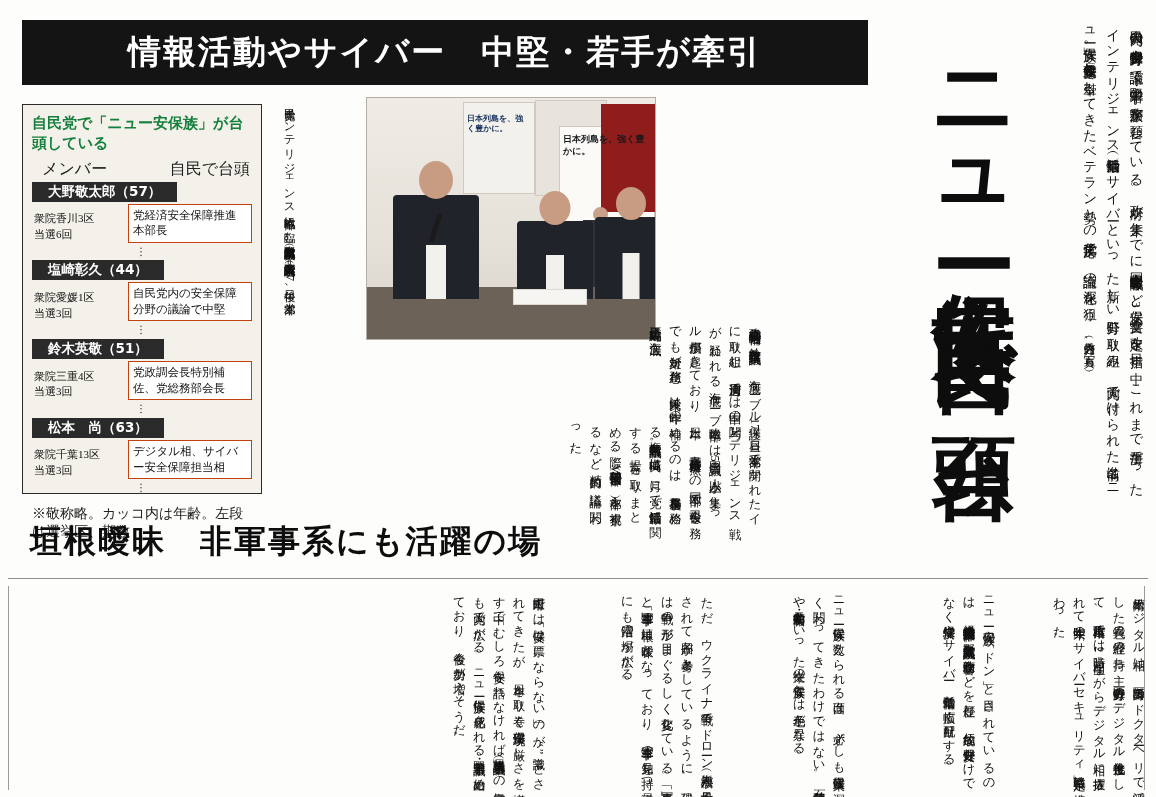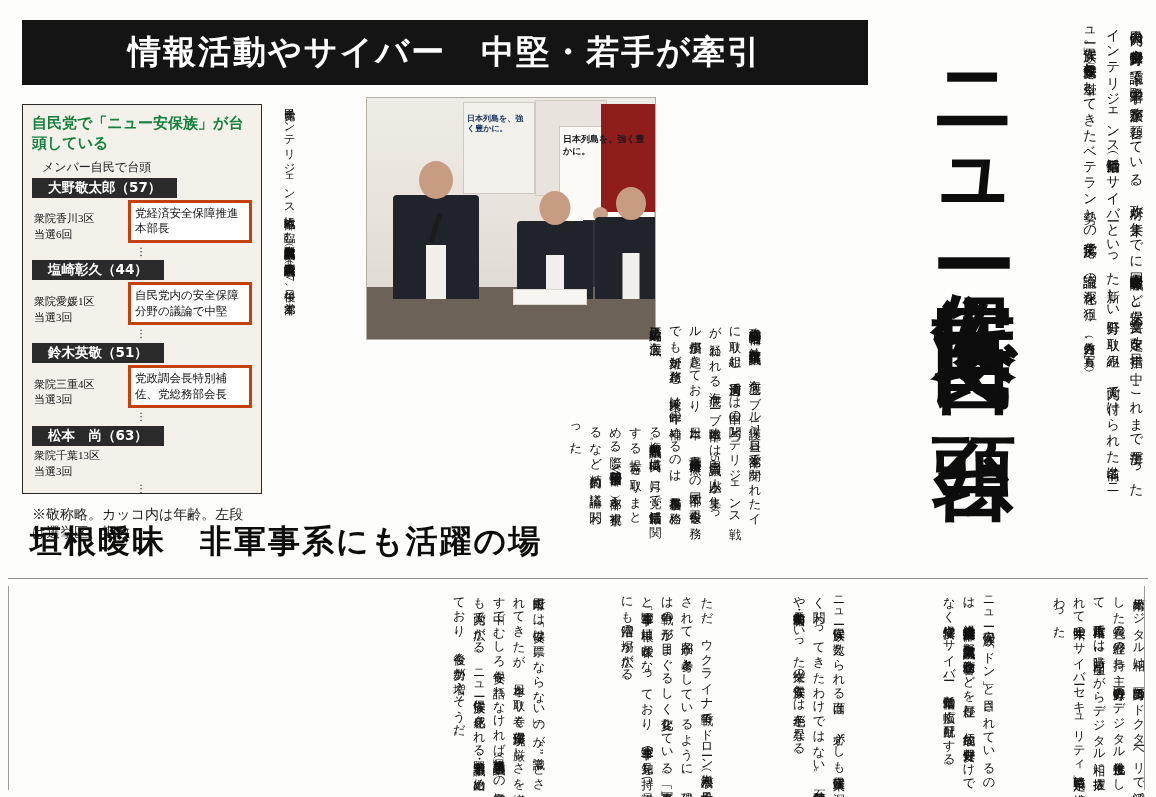--- a/index.html
+++ b/index.html
@@ -77,21 +77,22 @@
   .infobox-title {
     font-size: 15px;
     font-weight: bold;
     line-height: 1.35;
     color: #15803d;
     font-family: "DejaVu Sans", "Liberation Sans", sans-serif;
     margin-bottom: 4px;
   }
   .col-heads {
     display: flex;
-    font-size: 12px;
+    justify-content: space-between;
+    font-size: 16px;
     color: #222;
     padding: 1px 2px 2px 10px;
   }
   .member {
     margin-bottom: 5px;
   }
   .member-name-bar {
     background: #2a2a2a;
     color: #fff;
     font-size: 13.5px;
@@ -108,21 +109,21 @@
   }
   .member-left {
     width: 96px;
     font-size: 11px;
     line-height: 1.45;
     color: #111;
     padding-left: 2px;
   }
   .member-right {
     flex: 1;
-    border: 3px solid #c2410c;
+    border: 1px solid #c2410c;
     background: #ffffff;
     font-size: 11.5px;
     line-height: 1.35;
     padding: 3px 4px;
     color: #111;
   }
   .dots {
     text-align: center;
     font-size: 11px;
     color: #333;
@@ -356,20 +357,21 @@
     </div>
     <div class="dots">︙</div>
 
     <div class="member">
       <div class="member-name-bar">松本　尚（63）</div>
       <div class="member-body">
         <div class="member-left">
           <div>衆院千葉13区</div>
           <div>当選3回</div>
         </div>
+        <div class="member-right">デジタル相、サイバー安全保障担当相</div>
       </div>
     </div>
     <div class="dots">︙</div>
 
     <div class="infobox-note">※敬称略。カッコ内は年齢。左段は選挙区、期数</div>
   </div>
 
   <div class="photo">
     <div class="ph-wall"></div>
     <div class="ph-poster p1"></div>

